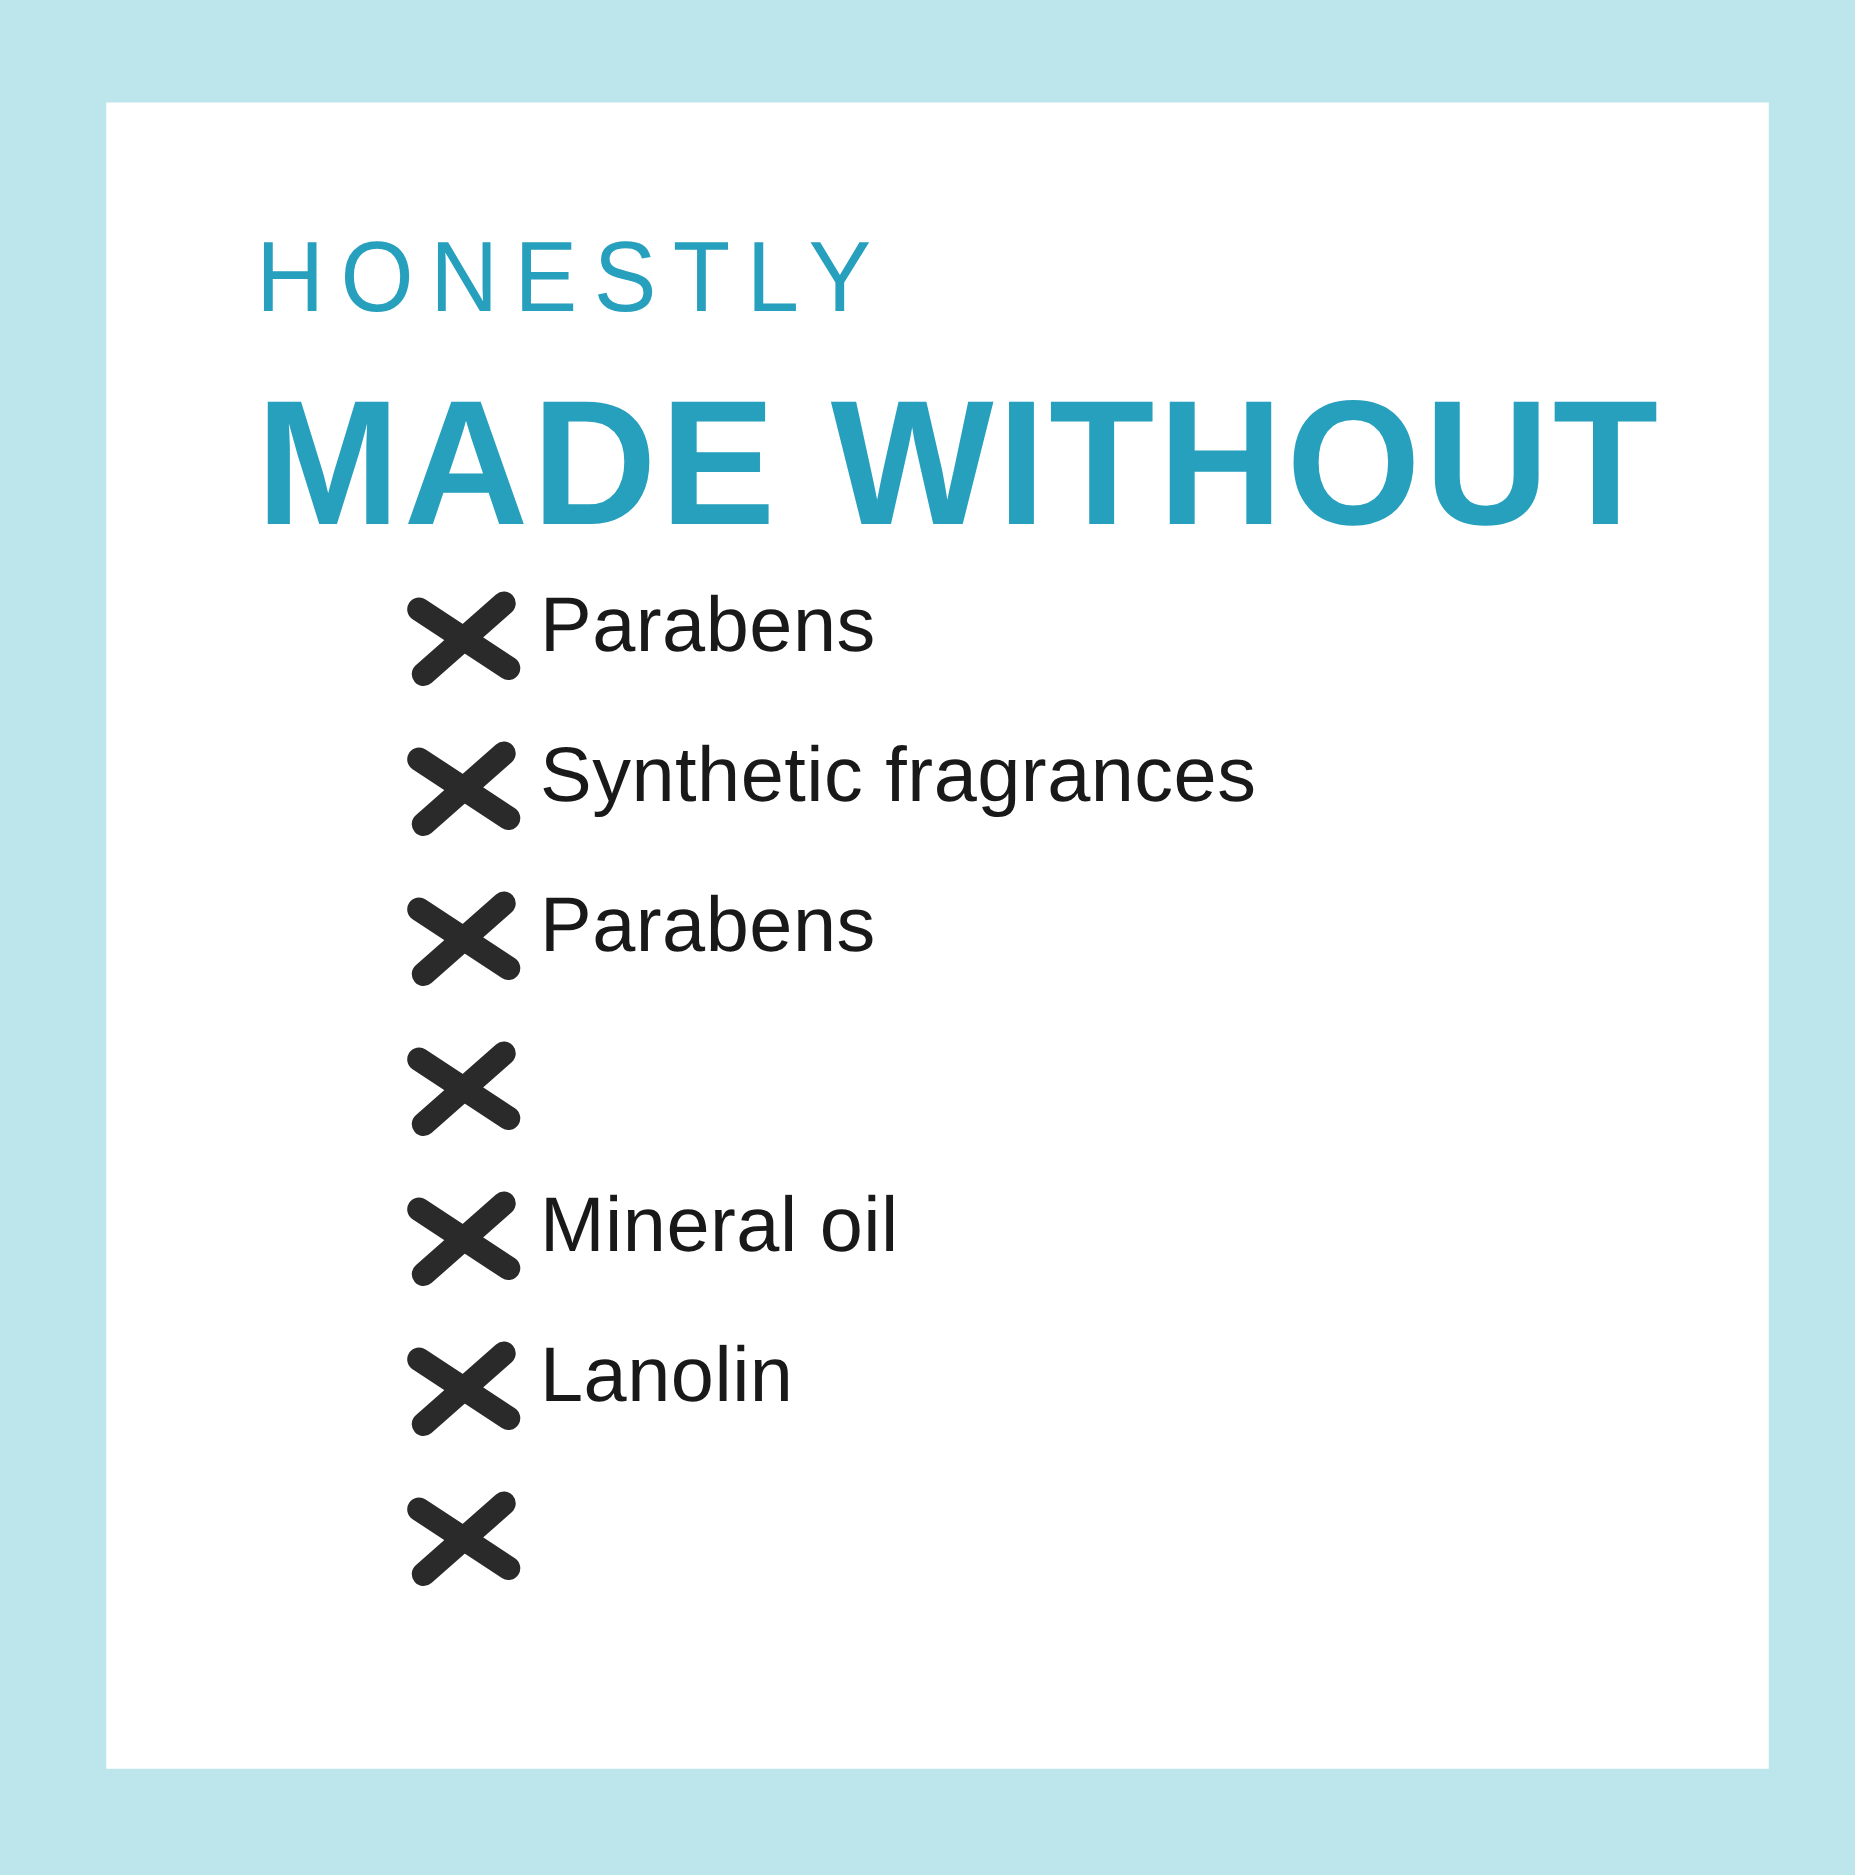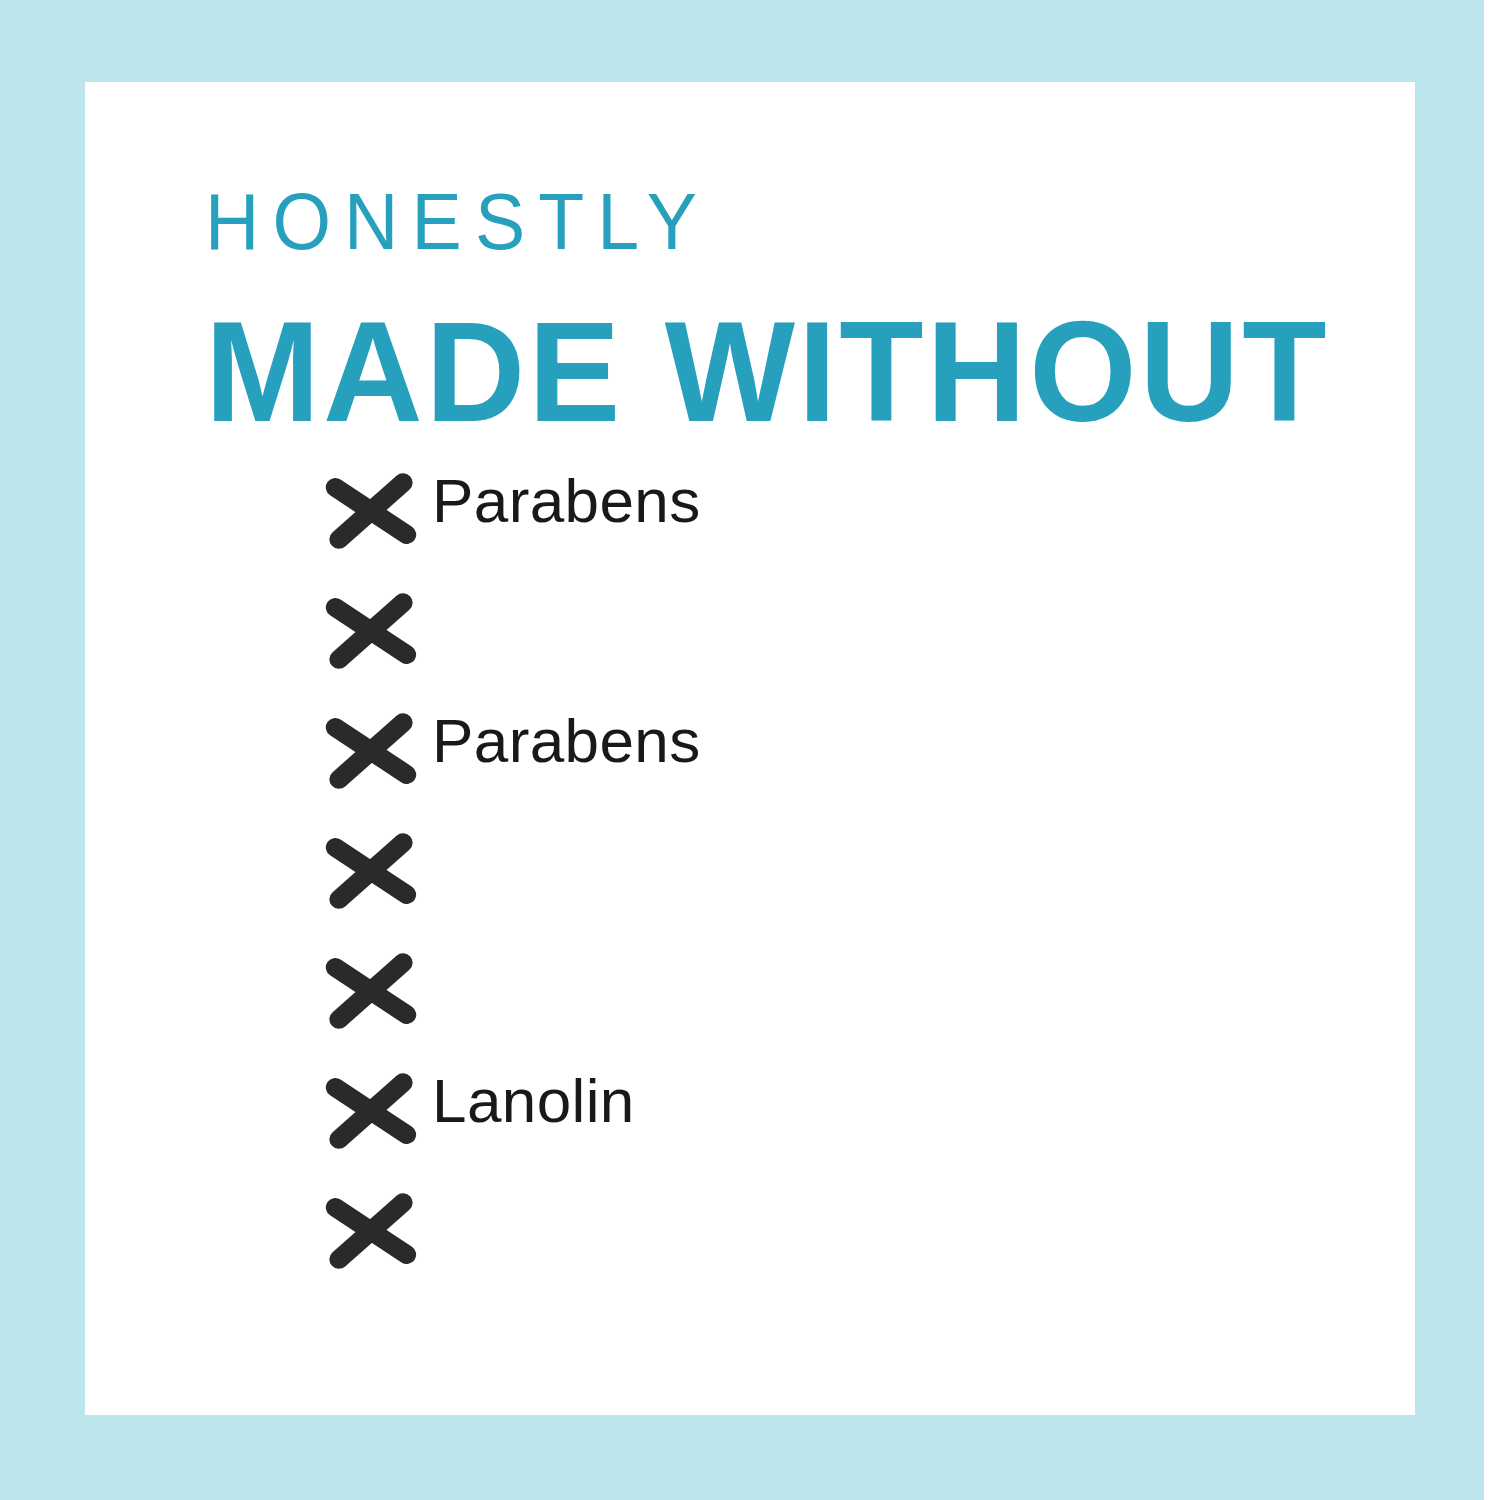--- a/index.html
+++ b/index.html
@@ -135,20 +135,21 @@
 
       <li class="claim-row">
         <span class="claim-icon">
           <svg width="122" height="82" viewBox="0 0 122 82" aria-hidden="true">
             <g transform="translate(61,41) rotate(-4)" stroke="#2a2a2a" stroke-width="19" stroke-linecap="round">
               <line x1="-34" y1="-26" x2="34" y2="26"></line>
               <line x1="34" y1="-26" x2="-34" y2="26"></line>
             </g>
           </svg>
         </span>
+        <span class="claim-label" style="color: rgb(25, 25, 25);">Synthetic fragrances</span>
       </li>
 
       <li class="claim-row">
         <span class="claim-icon">
           <svg width="122" height="82" viewBox="0 0 122 82" aria-hidden="true">
             <g transform="translate(61,41) rotate(-4)" stroke="#2a2a2a" stroke-width="19" stroke-linecap="round">
               <line x1="-34" y1="-26" x2="34" y2="26"></line>
               <line x1="34" y1="-26" x2="-34" y2="26"></line>
             </g>
           </svg>
@@ -169,20 +170,21 @@
 
       <li class="claim-row">
         <span class="claim-icon">
           <svg width="122" height="82" viewBox="0 0 122 82" aria-hidden="true">
             <g transform="translate(61,41) rotate(-4)" stroke="#2a2a2a" stroke-width="19" stroke-linecap="round">
               <line x1="-34" y1="-26" x2="34" y2="26"></line>
               <line x1="34" y1="-26" x2="-34" y2="26"></line>
             </g>
           </svg>
         </span>
+        <span class="claim-label" style="color: rgb(25, 25, 25);">Mineral oil</span>
       </li>
 
       <li class="claim-row">
         <span class="claim-icon">
           <svg width="122" height="82" viewBox="0 0 122 82" aria-hidden="true">
             <g transform="translate(61,41) rotate(-4)" stroke="#2a2a2a" stroke-width="19" stroke-linecap="round">
               <line x1="-34" y1="-26" x2="34" y2="26"></line>
               <line x1="34" y1="-26" x2="-34" y2="26"></line>
             </g>
           </svg>

